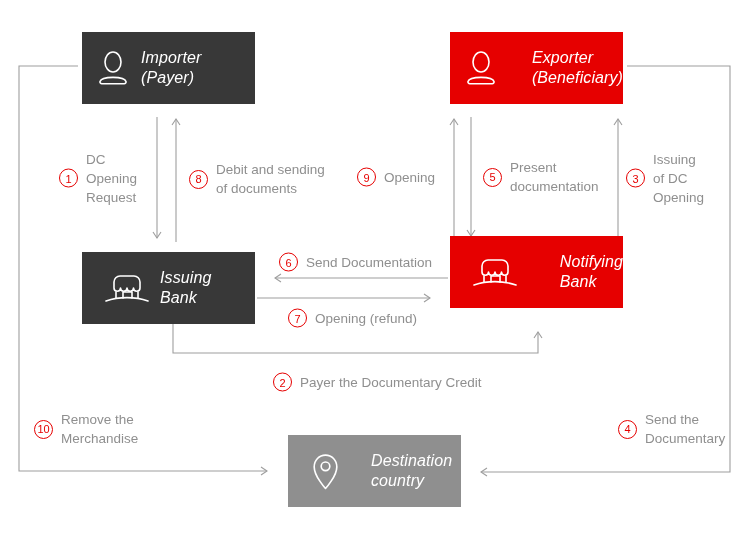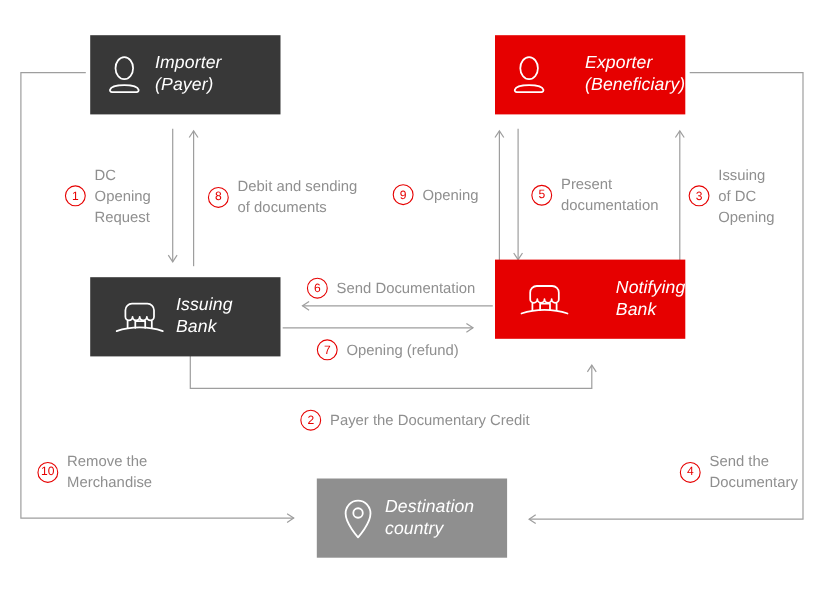--- a/index.html
+++ b/index.html
@@ -8,21 +8,21 @@
   }
   html,body{margin:0;padding:0;background:#fff;}
   body{font-family:"Liberation Sans",sans-serif;}
   .canvas{position:relative;width:751px;height:535px;background:#fff;overflow:hidden;}
   .wires{position:absolute;left:0;top:0;}
   .wire{stroke:var(--line,#9e9e9e);fill:none;stroke-width:1.1px;}
 
   .node{position:absolute;width:173px;height:72px;display:flex;align-items:center;color:#fff;font-style:italic;}
   .node.dark{background:var(--box-dark,#383838);}
   .node.red{background:var(--box-red,#e60000);justify-content:space-between;}
-  .node.gray{background:var(--box-gray,#8f8f8f);}
+  .node.gray{background:var(--box-gray,#8f8f8f);gap:21px;}
   .node .title{font-size:16px;line-height:20px;white-space:pre-line;margin-left:11px;letter-spacing:.1px;}
   .ic{display:flex;align-items:center;justify-content:center;flex:0 0 auto;}
   .ic svg{stroke:#fff;fill:none;stroke-width:1.6;stroke-linecap:round;stroke-linejoin:round;}
   .ic.person{margin-left:14px;}
   .ic.store{margin-left:23px;}
   .ic.pin{margin-left:24px;}
 
   .step{position:absolute;display:flex;align-items:center;gap:8px;transform:translateY(-50%);}
   .step .num{flex:0 0 auto;min-width:19px;height:19px;box-sizing:border-box;
     border:1.3px solid var(--step-red,#e60000);border-radius:50%;color:var(--step-red,#e60000);

